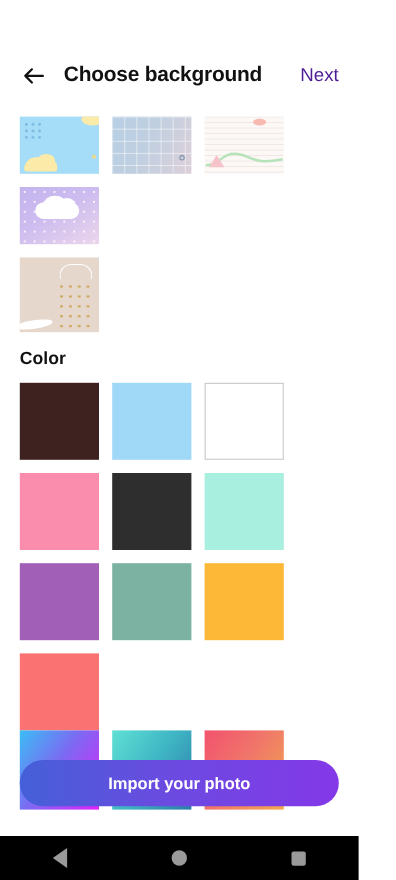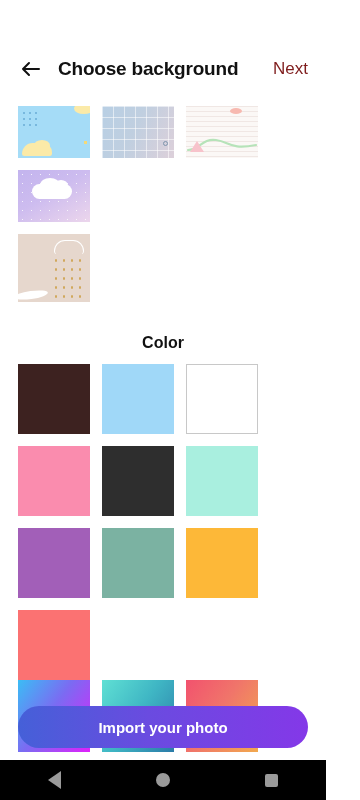--- a/index.html
+++ b/index.html
@@ -23,21 +23,21 @@
     width:26px; height:26px; flex:0 0 26px;
     display:flex; align-items:center; justify-content:center;
     cursor:pointer;
   }
   .back-btn svg { display:block; }
   .header-title {
     font-size:19px; font-weight:bold; color:#111111;
     margin-left:14px; letter-spacing:-0.2px; white-space:nowrap;
   }
   .next-btn {
-    margin-left:auto; font-size:17px; color:#7f1d1d;
+    margin-left:auto; font-size:17px; color:#4c1d95;
     cursor:pointer; padding:4px 0 4px 8px;text-align:right;
   }
 
   
   .grid {
     display:flex; flex-wrap:wrap;
     padding:0 18px;
     gap:12px;
     align-content:flex-start;
   }
@@ -146,33 +146,33 @@
     background-size:8px 9px;
   }
   .th-beige .wave {
     position:absolute; left:-4px; bottom:3px; width:34px; height:8px;
     background:#ffffff; border-radius:50%; transform:rotate(-8deg);
   }
 
   
   .section-title {
     font-size:16px; font-weight:bold; color:#111111;
-    padding:0 18px; margin-top:32px; margin-bottom:12px;text-align:center;
+    padding:0 18px; margin-top:16px; margin-bottom:12px;
   }
 
   
   .swatch { height:70px; }
   .swatch.bordered { border:1px solid #c8c8c8; }
 
   .grad-grid { margin-bottom:8px; }
   .grad { height:72px; }
 
   
   .cta-wrap {
-    position:absolute; left:0; right:0; bottom:40px;
+    position:absolute; left:0; right:0; bottom:55px;
     padding:0 18px 12px;
   }
   .cta {
     height:42px; width:100%;
     border-radius:21px; border:none;
     display:flex; align-items:center; justify-content:center;
     color:#ffffff; font-size:15px; font-weight:bold;
     cursor:pointer; font-family:"Liberation Sans", sans-serif;
   }
 

